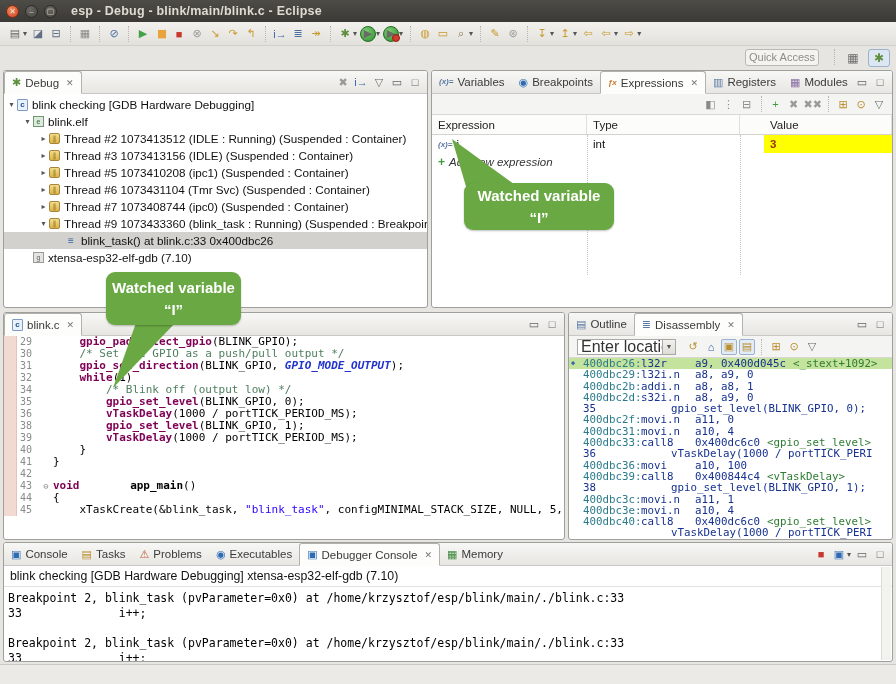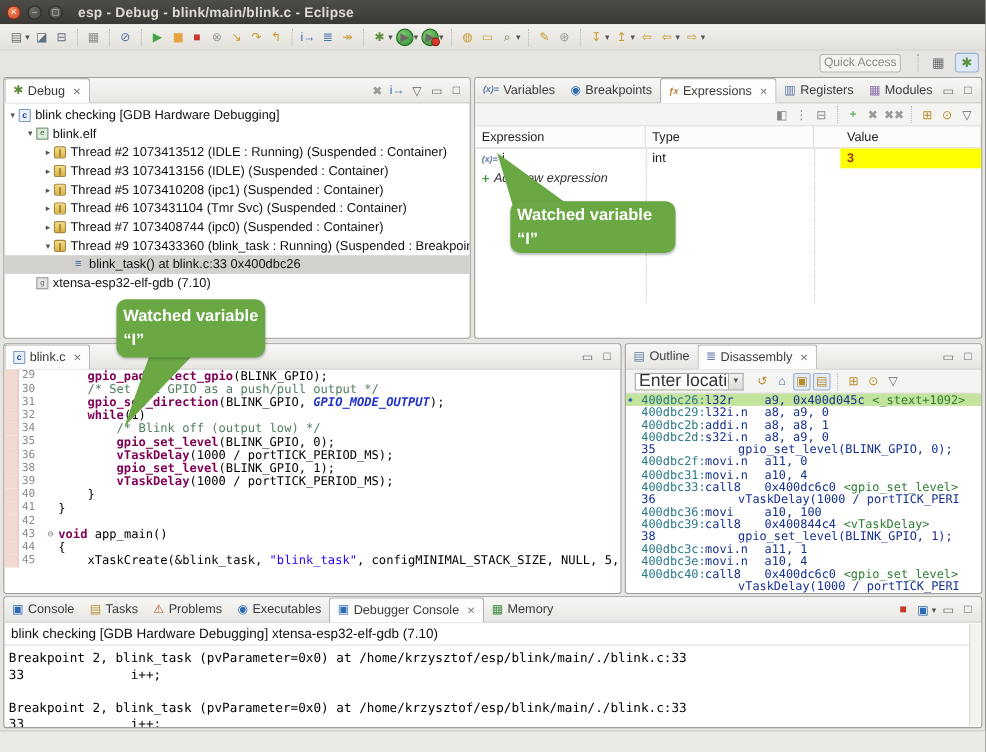--- a/index.html
+++ b/index.html
@@ -89,21 +89,21 @@
     border-bottom:3px solid transparent;border-left:6px solid #3c8a3c;}
   .ln{width:24px;flex:none;color:#8a8a8a;font-size:10px;padding-left:3px;background:#fff;}
   .fold{width:10px;flex:none;color:#8a8a8a;font-size:9px;line-height:12px;text-align:center;}
   .codecell{flex:1;padding-left:2px;}
   .codecell.curline{background:linear-gradient(90deg,#d3e7bd 0%,#dde8f0 55%,#e3ecf5 100%);}
   .kw{color:#7f0055;font-weight:bold;}
   .fn{color:#7f0055;font-weight:bold;}
   .cmt{color:#4f7f5f;}
   .str{color:#2a00ff;}
   .mac{color:#2233cc;font-style:italic;font-weight:bold;}
-  .fndef{font-weight:normal;}
+  .fndef{font-weight:bold;margin-left:44px;}
 
   
   .dtoolbar{height:22px;background:#f4f4f2;border-bottom:1px solid #d9d8d4;display:flex;align-items:center;padding-left:8px;}
   .combo{width:86px;height:16px;border:1px solid #a9a8a4;background:#fff;font-size:16px;color:#333;
     padding:0 3px;white-space:nowrap;overflow:hidden;display:flex;align-items:center;}
   .combobtn{width:13px;height:16px;border:1px solid #a9a8a4;border-left:none;background:linear-gradient(#f2f1ed,#dddcd7);
     font-size:7px;color:#555;display:flex;align-items:center;justify-content:center;margin-right:8px;}
   .dbody{font-family:"DejaVu Sans Mono",monospace;font-size:10.8px;line-height:11.3px;color:#16318f;}
   .dline{display:flex;white-space:pre;position:relative;height:11.3px;align-items:center;}
   .dline.dhl{background:#c4e39c;}
@@ -117,21 +117,21 @@
 
   
   .consheader{font-size:12.3px;color:#111;padding:3px 0 3px 6px;border-bottom:1px solid #e2e1dd;}
   .consout{font-family:"DejaVu Sans Mono",monospace;font-size:11.5px;line-height:15px;color:#000;
     padding:4px 0 0 4px;margin:0;white-space:pre;}
   .scrollgroove{position:absolute;right:1px;top:24px;bottom:1px;width:10px;background:#f2f2ef;border-left:1px solid #ddddd8;}
 
   
   .overlay{position:absolute;left:0;top:0;z-index:49;pointer-events:none;}
   .callout{position:absolute;z-index:50;background:#69a843;border-radius:9px;color:#fff;
-    font-size:15px;font-weight:bold;display:flex;align-items:center;justify-content:center;
+    font-size:15px;font-weight:bold;text-align:center;display:flex;align-items:center;justify-content:center;
     line-height:1.45;padding:2px 6px;box-shadow:0 1px 2px rgba(0,0,0,.25);}
 
   .statusbar{position:absolute;left:0;top:664px;width:896px;height:20px;background:#ebeae6;border-top:1px solid #c9c8c4;}
 </style>
 </head>
 <body>
 
 <div class="window">
 
   <div class="titlebar">

